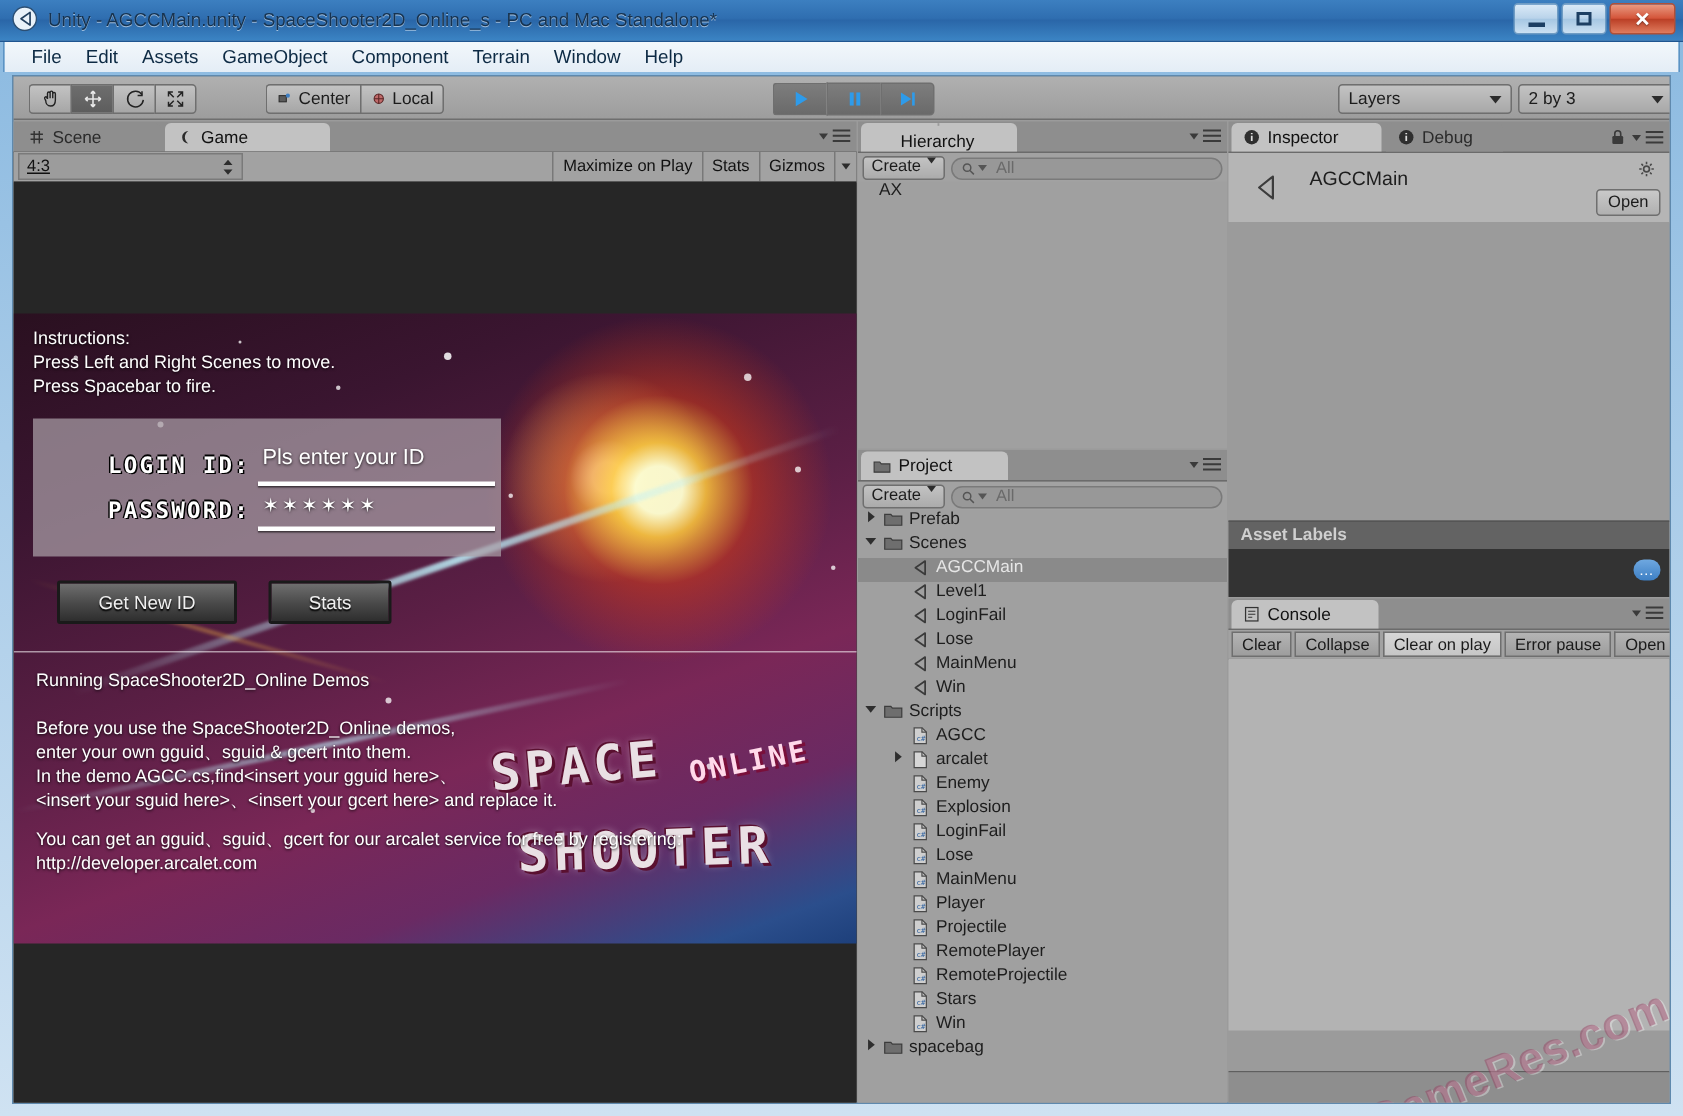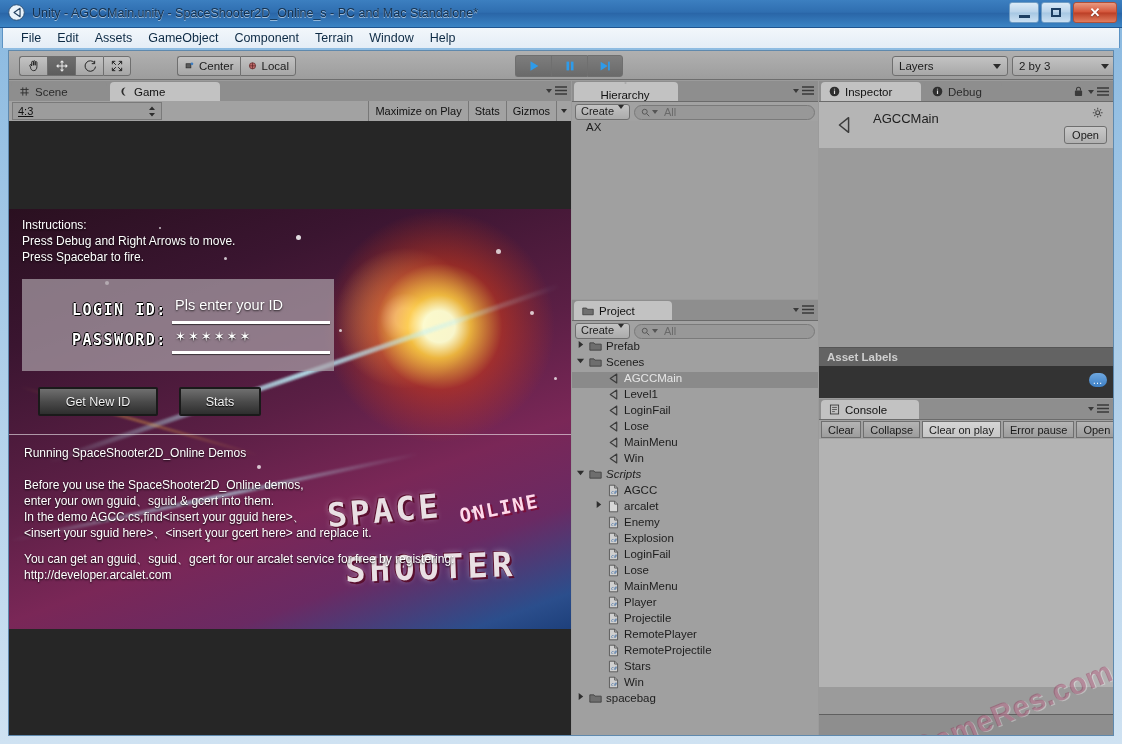--- a/index.html
+++ b/index.html
@@ -315,21 +315,21 @@
               <span style="left:392px;top:356px;width:3px;height:3px;"></span>
               <span style="left:90px;top:196px;width:3px;height:3px;"></span>
             </div>
 
             <div class="beam" style="left:40px;top:250px;width:540px;height:5px;transform:rotate(-19deg);"></div>
             <div class="beam" style="left:0px;top:330px;width:420px;height:4px;transform:rotate(-12deg);opacity:.7;"></div>
             <div class="beam" style="left:10px;top:176px;width:250px;height:3px;transform:rotate(16deg);opacity:.45;
                         background:linear-gradient(90deg,rgba(255,200,80,0),rgba(255,190,70,.8),rgba(255,200,80,0));"></div>
 
             <div class="gtext" style="left:13px;top:8px;">Instructions:
-Press Debug and Right Arrows to move.
+Press Left and Right Scenes to move.
 Press Spacebar to fire.</div>
 
             <div class="loginpanel">
               <span class="pixlabel" style="position:absolute;left:50px;top:22px;">LOGIN ID:</span>
               <span class="pixlabel" style="position:absolute;left:50px;top:52px;">PASSWORD:</span>
               <div class="fieldval" style="left:153px;top:18px;">Pls enter your ID</div>
               <div class="field" style="left:150px;top:42px;width:158px;"></div>
               <div class="fieldval" style="left:153px;top:50px;letter-spacing:2px;font-size:13px;">✶✶✶✶✶✶</div>
               <div class="field" style="left:150px;top:72px;width:158px;"></div>
             </div>
@@ -486,21 +486,21 @@
           </div>
           <div class="trow" style="padding-left: 22px;">
             <svg viewBox="0 0 10 10" class="arrow blank">
               <path d="M3 1v8l5-4z" fill="#2e2e2e"></path>
             </svg>
             <svg class="ic" viewBox="0 0 16 16">
               <path d="M12 2.5 4 8l8 5.5z" fill="none" stroke="#3a3a3a" stroke-width="1.4" stroke-linejoin="round"></path>
             </svg>
             <span>Win</span>
           </div>
-          <div class="trow" style="padding-left: 4px; font-style: italic;">
+          <div class="trow" style="padding-left: 4px;">
             <svg viewBox="0 0 10 10" class="arrow">
               <path d="M1 3h8L5 8z" fill="#2e2e2e"></path>
             </svg>
             <svg class="ic" viewBox="0 0 16 16">
               <path d="M1 3.5h5l1.3 1.6H15V12.5H1z" fill="#6e6e6e" stroke="#3c3c3c" stroke-width="1"></path>
             </svg>
             <span>Scripts</span>
           </div>
           <div class="trow" style="padding-left: 22px;">
             <svg viewBox="0 0 10 10" class="arrow blank">

